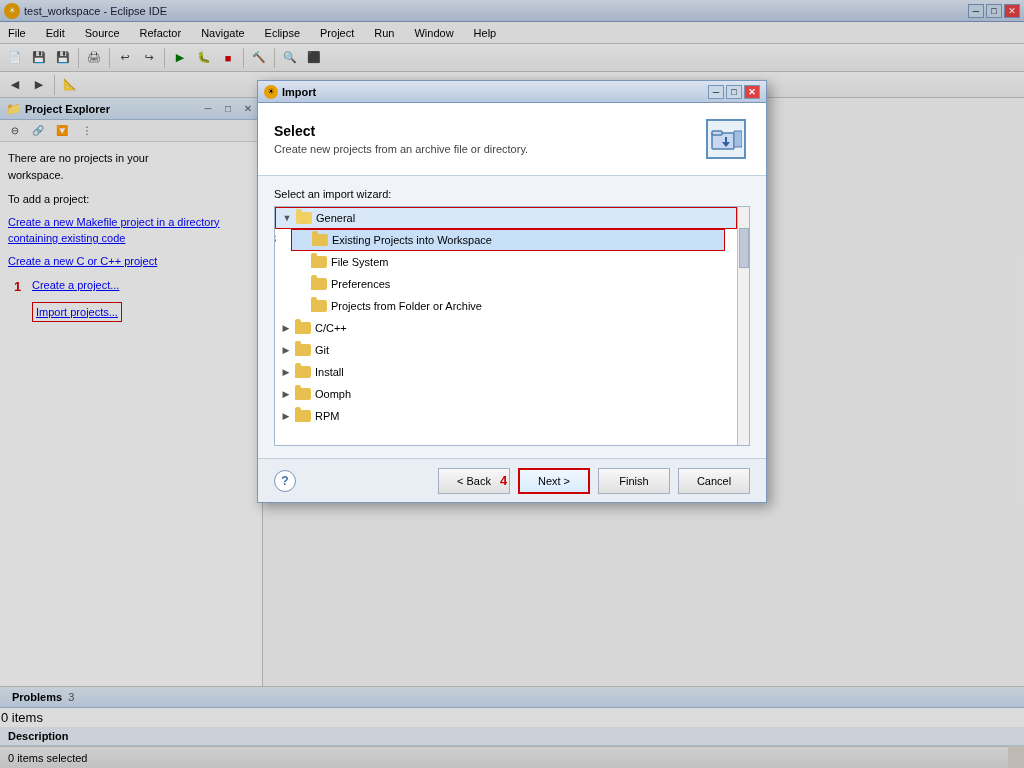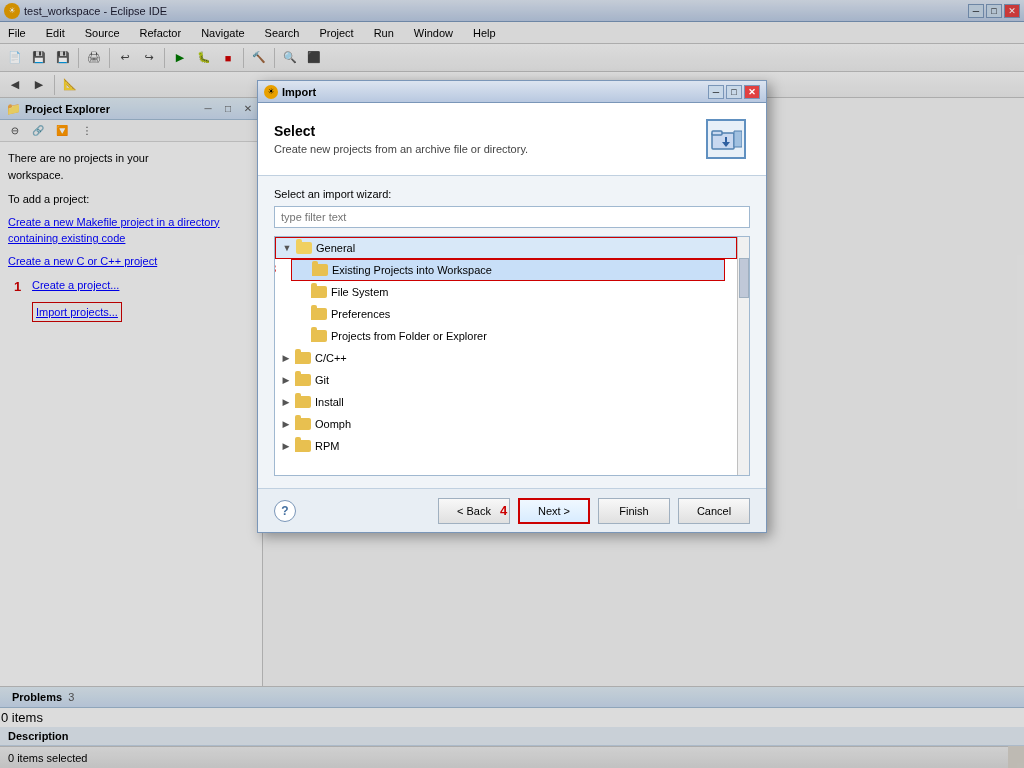--- a/index.html
+++ b/index.html
@@ -529,21 +529,21 @@
     <div class="title-btn close">✕</div>
   </div>
 </div>
 
 <div class="menu-bar">
   <span class="menu-item">File</span>
   <span class="menu-item">Edit</span>
   <span class="menu-item">Source</span>
   <span class="menu-item">Refactor</span>
   <span class="menu-item">Navigate</span>
-  <span class="menu-item">Search</span>
+  <span class="menu-item">Eclipse</span>
   <span class="menu-item">Project</span>
   <span class="menu-item">Run</span>
   <span class="menu-item">Window</span>
   <span class="menu-item">Help</span>
 </div>
 
 <div class="toolbar">
   <div class="toolbar-btn">📄</div>
   <div class="toolbar-btn">💾</div>
   <div class="toolbar-btn">💾</div>
@@ -654,21 +654,20 @@
             <polygon points="24,8 32,8 32,24 24,24" fill="#a0c0e0" stroke="#5080b0" stroke-width="1"></polygon>
             <line x1="16" y1="14" x2="16" y2="22" stroke="#3060a0" stroke-width="2"></line>
             <polygon points="12,19 16,24 20,19" fill="#3060a0"></polygon>
           </svg>
         </div>
       </div>
     </div>
 
     <div class="dialog-body">
       <div class="wizard-label">Select an import wizard:</div>
-      <input class="filter-input" type="text" placeholder="type filter text" style="">
 
       
       <div class="tree-container" style="position:relative;">
 
         <div style="position:relative; display:flex; align-items:center;">
 
           <div class="tree-item" style="border: 1.5px solid #cc0000; background: #d8e8f8; width: calc(100% - 12px);">
             <span class="expand-btn">▼</span>
             <span class="folder-icon-open"></span>
             <span>General</span>
@@ -693,21 +692,21 @@
 
         <div class="tree-item tree-indent">
           <span class="expand-btn" style="opacity:0;">▶</span>
           <span class="folder-icon"></span>
           <span>Preferences</span>
         </div>
 
         <div class="tree-item tree-indent">
           <span class="expand-btn" style="opacity:0;">▶</span>
           <span class="folder-icon"></span>
-          <span>Projects from Folder or Explorer</span>
+          <span>Projects from Folder or Archive</span>
         </div>
 
         <div class="tree-item">
           <span class="expand-btn">▶</span>
           <span class="folder-icon"></span>
           <span>C/C++</span>
         </div>
 
         <div class="tree-item">
           <span class="expand-btn">▶</span>

